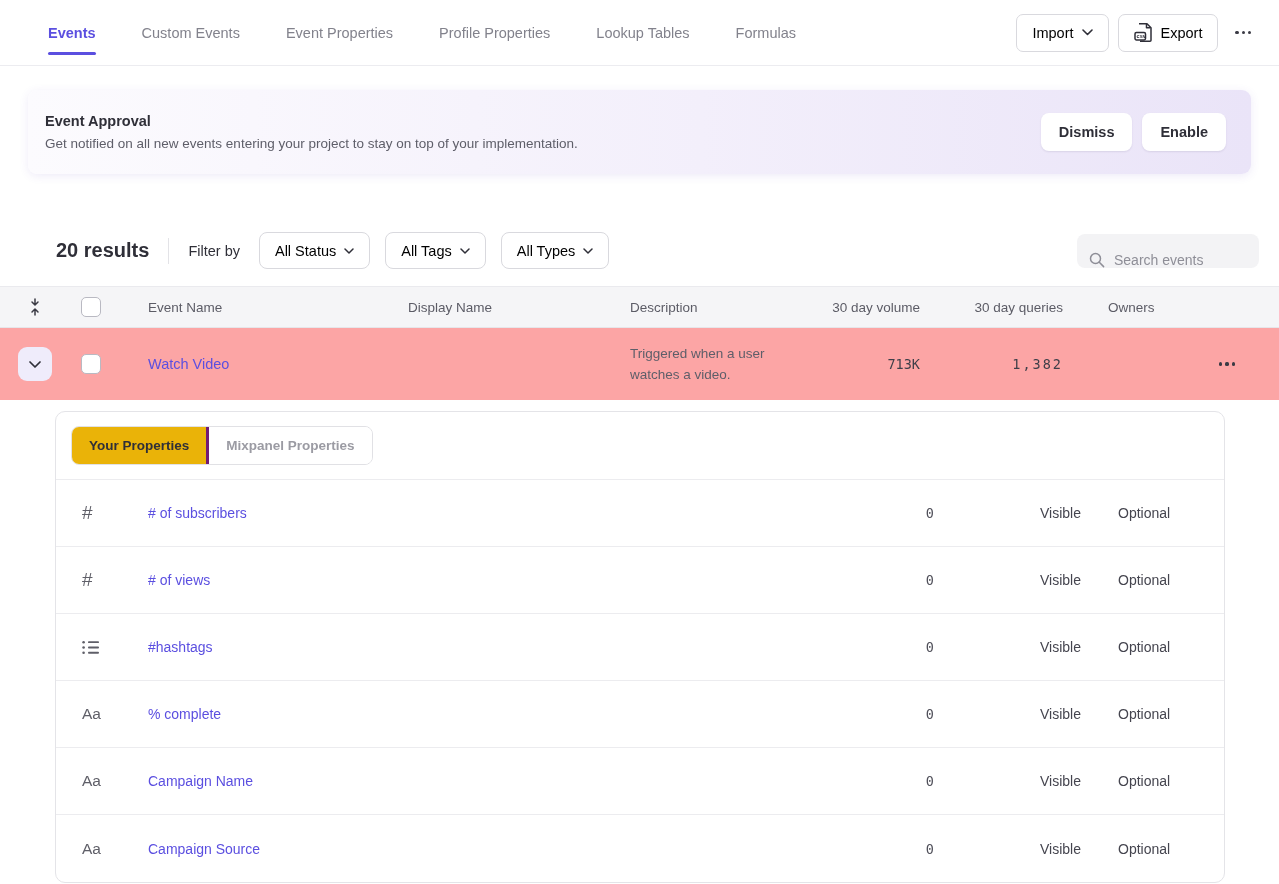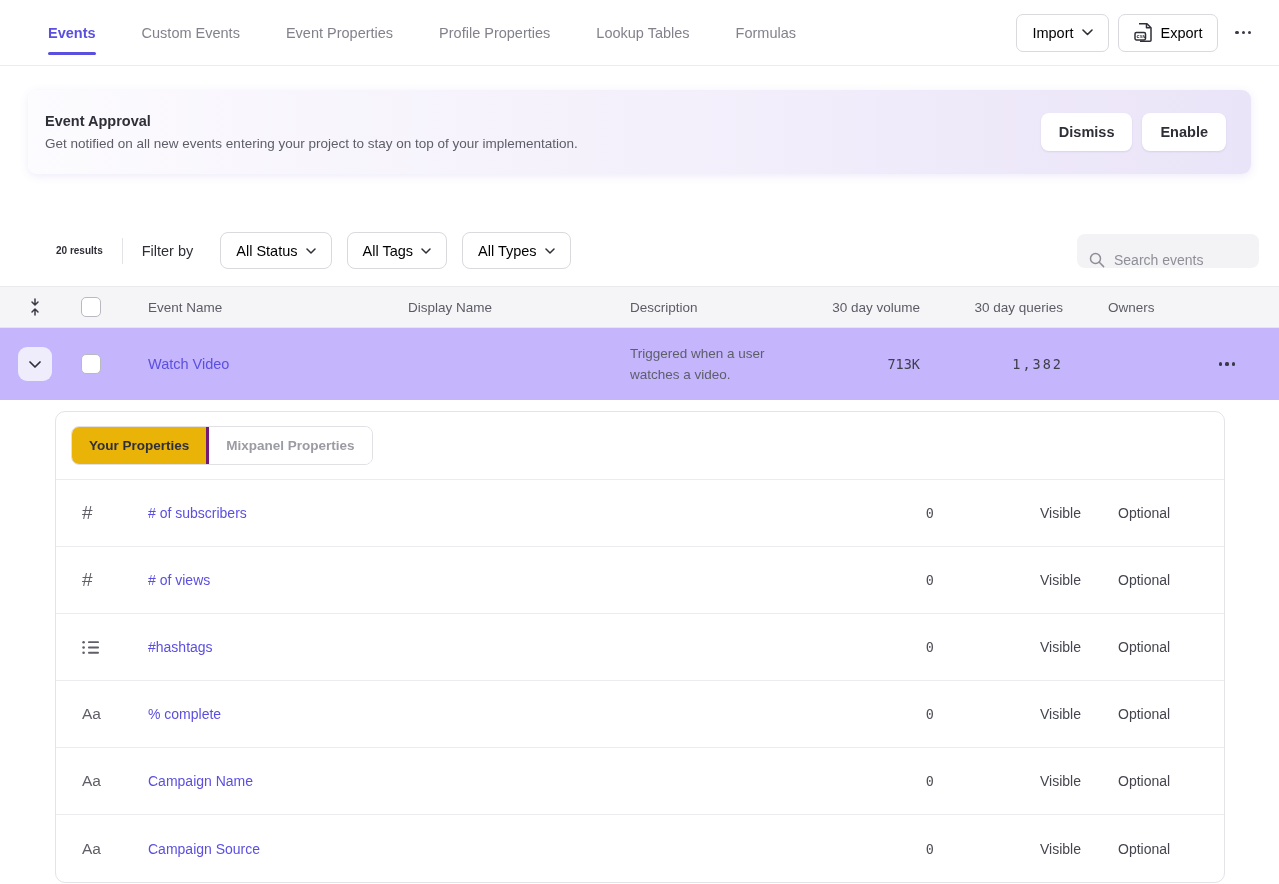--- a/index.html
+++ b/index.html
@@ -31,39 +31,39 @@
     display:flex; align-items:center; padding:0 25px 0 17px; }
   .banner-title { font-size:14.5px; font-weight:700; color:#2f2f38; margin-bottom:7px; }
   .banner-desc { font-size:13.5px; color:#5e5e69; }
   .banner-actions { margin-left:auto; display:flex; gap:10px; }
   .banner-btn { height:38px; padding:0 18px; background:#fff; border:none; border-radius:8px;
     font-size:14.5px; font-weight:600; color:#2f2f38; cursor:pointer;
     box-shadow:0 1px 2px rgba(40,30,80,0.10); font-family:inherit; }
 
   
   .filter-row { margin-top:58px; padding:0 20px 0 56px; display:flex; align-items:center; }
-  .results-count { font-size:10px; font-weight:600; color:#2f2f38; }
+  .results-count { font-size:20px; font-weight:600; color:#2f2f38; }
   .v-divider { width:1px; height:26px; background:#e3e3e7; margin:0 19px; }
-  .filter-by { font-size:14.5px; font-weight:500; color:#2f2f38; margin-right:27px; }
+  .filter-by { font-size:14.5px; font-weight:500; color:#2f2f38; margin-right:19px; }
   .dd-group { display:flex; gap:15px; }
   .dd-btn { height:37px; border-radius:8px; }
   .search-box { margin-left:auto; width:182px; height:34px; background:#f3f3f5;
     border:none; border-radius:8px; display:flex; align-items:flex-end; padding:0 12px; gap:9px; }
   .search-box input { border:none; background:transparent; outline:none; width:120px;
     font-size:14px; color:#3a3a44; font-family:inherit; }
   .search-box input::placeholder { color:#8e8e97; }
 
   
   .etable { margin-top:17px; }
   .t-grid { display:grid;
     grid-template-columns:70px 78px 260px 222px 190px 100px 143px 1fr 104px;
     align-items:center; }
   .t-head { height:42px; background:#f5f5f7; border-top:1px solid #eaeaee;
     border-bottom:1px solid #e6e6ea; font-size:13.5px; font-weight:500; color:#5c5c66; }
-  .t-row { height:72px; background:#c4b5fd; font-size:14px; }
+  .t-row { height:72px; background:#fca5a5; font-size:14px; }
   .cell-r { text-align:right; }
   .owners-cell { padding-left:45px; }
   .center-cell { display:flex; justify-content:center; }
   .collapse-cell { display:flex; justify-content:center; }
   .checkbox { width:20px; height:20px; margin-left:11px; background:#fff;
     border:1px solid #b9b9c2; border-radius:5px; cursor:pointer; }
   .expander { width:34px; height:34px; border:none; border-radius:9px; background:#efecfb;
     display:flex; align-items:center; justify-content:center; cursor:pointer; }
   .event-link { color:#5b4fe0; font-size:14.5px; text-decoration:none; cursor:pointer; }
   .desc { font-size:13.5px; color:#5e5e69; line-height:21px; }

